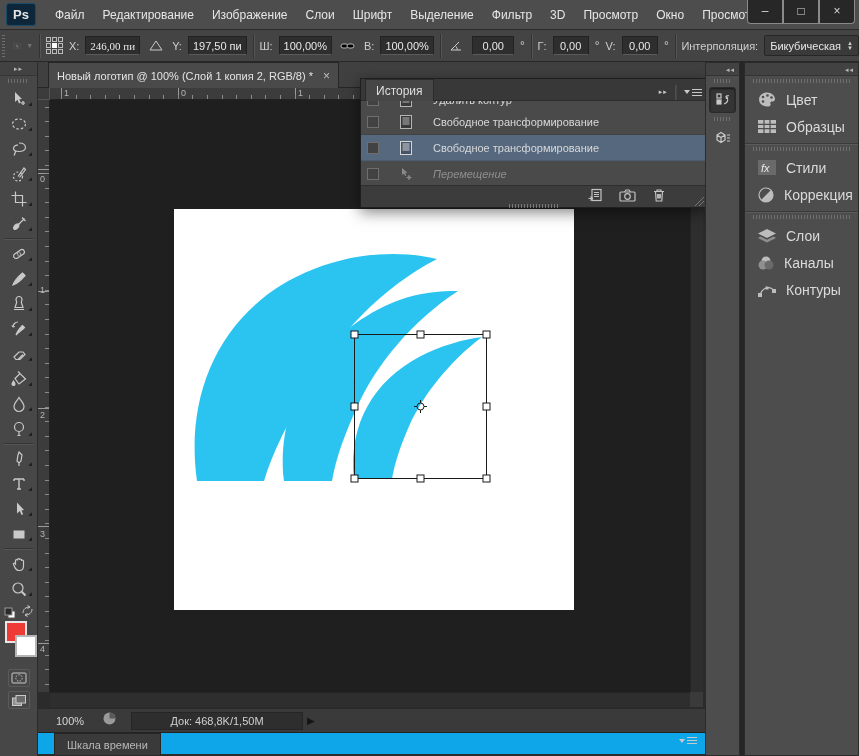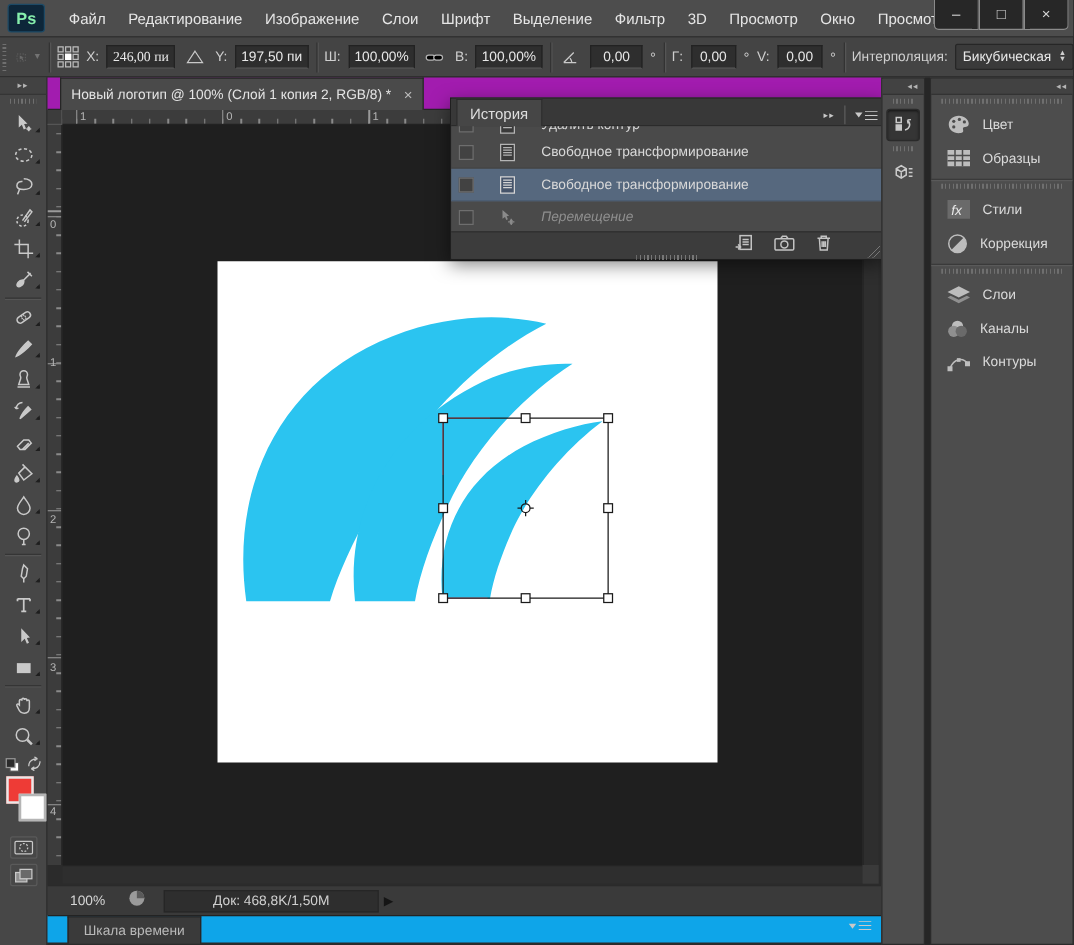--- a/index.html
+++ b/index.html
@@ -1,21 +1,21 @@
 <!DOCTYPE html>
 <html><head>
 <meta charset="utf-8">
 <style>
   html,body{margin:0;padding:0;background:#111;}
   *{box-sizing:border-box;font-family:"Liberation Sans",sans-serif;}
   #app{position:relative;width:859px;height:756px;background:#262626;overflow:hidden;color:#dcdcdc;}
 
   
   #menubar{position:absolute;left:0;top:0;width:859px;height:30px;background:#4d4d4d;border-bottom:1px solid #2a2a2a;display:flex;align-items:center;}
-  #pslogo{width:30px;height:23px;margin:0 10px 0 6px;background:#0d2639;border:1px solid #1d4a66;border-radius:3px;color:#86efac;font-weight:bold;font-size:13px;display:flex;align-items:center;justify-content:center;}
+  #pslogo{width:30px;height:23px;margin:0 10px 0 6px;background:#0d2639;border:1px solid #1d4a66;border-radius:3px;color:#e5e5e5;font-weight:bold;font-size:13px;display:flex;align-items:center;justify-content:center;}
   .menu-item{font-size:12px;color:#e6e6e6;padding:0 9px;height:30px;display:flex;align-items:center;cursor:default;white-space:nowrap;}
   #winctl{position:absolute;right:4px;top:0;display:flex;}
   .winbtn{width:36px;height:24px;background:#272727;border:1px solid #8a8a8a;border-top:none;color:#d8d8d8;font-size:12px;line-height:22px;text-align:center;}
   .winbtn:first-child{border-bottom-left-radius:4px;}
   .winbtn:last-child{border-bottom-right-radius:4px;}
 
   
   #optionsbar{position:absolute;left:0;top:30px;width:859px;height:32px;background:#444444;border-bottom:1px solid #282828;display:flex;align-items:center;gap:6px;padding-left:2px;}
   .vgrip{width:5px;height:22px;background:repeating-linear-gradient(to bottom,#6f6f6f 0 1px,transparent 1px 3px);margin-right:2px;}
   .opt-lbl{font-size:11px;color:#cfcfcf;white-space:nowrap;}
@@ -41,21 +41,21 @@
   #colorwidget{position:relative;height:60px;margin-top:4px;}
   #fg-swatch{position:absolute;left:5px;top:16px;width:22px;height:22px;border:2px solid #e8e8e8;}
   #bg-swatch{position:absolute;left:15px;top:30px;width:22px;height:22px;border:2px solid #b5b5b5;background:#fff;}
   #mini-default{position:absolute;left:4px;top:0px;width:12px;height:12px;}
   #mini-swap{position:absolute;left:21px;top:0px;color:#c9c9c9;font-size:10px;}
   .modebtn{width:22px;height:18px;margin:4px auto;border:1px solid #5a5a5a;border-radius:2px;display:flex;align-items:center;justify-content:center;}
   .modebtn svg{stroke:#c9c9c9;fill:none;}
 
   
   #docwin{position:absolute;left:38px;top:62px;width:667px;height:694px;background:#2b2b2b;}
-  #tabbar{position:absolute;left:0;top:0;width:667px;height:26px;background:#a21caf;border-bottom:1px solid #262626;text-align:right;}
+  #tabbar{position:absolute;left:0;top:0;width:667px;height:26px;background:#404040;border-bottom:1px solid #262626;text-align:right;}
   #doctab{position:absolute;left:10px;top:0;height:26px;background:#4a4a4a;border:1px solid #262626;border-bottom:none;display:flex;align-items:center;padding:0 8px;gap:10px;}
   #doctab .title{font-size:11px;color:#e4e4e4;white-space:nowrap;}
   #doctab .close{font-size:12px;color:#bdbdbd;}
   #ruler-corner{position:absolute;left:0;top:26px;width:12px;height:12px;background:#3c3c3c;border-right:1px solid #555;border-bottom:1px solid #555;}
   #rulerH{position:absolute;left:12px;top:26px;width:640px;height:12px;background:#3c3c3c;border-bottom:1px solid #222;overflow:hidden;}
   #rulerH .minor{position:absolute;left:0;bottom:0;width:100%;height:4px;background:repeating-linear-gradient(to right,#8a8a8a 0 1px,transparent 1px 14.6px);background-position-x:11px;}
   #rulerH .major{position:absolute;inset:0;background:repeating-linear-gradient(to right,#9a9a9a 0 1px,transparent 1px 117px);background-position-x:11px;}
   #rulerH .rlab{position:absolute;top:0;font-size:9px;color:#b5b5b5;}
   #rulerV{position:absolute;left:0;top:38px;width:12px;height:592px;background:#3c3c3c;border-right:1px solid #222;overflow:hidden;}
   #rulerV .minor{position:absolute;top:0;right:0;height:100%;width:4px;background:repeating-linear-gradient(to bottom,#8a8a8a 0 1px,transparent 1px 14.6px);background-position-y:73px;}
@@ -103,21 +103,21 @@
   
   #rightdock{position:absolute;left:705px;top:62px;width:154px;height:694px;}
   #narrowcol{position:absolute;left:0;top:0;width:35px;height:694px;background:#4d4d4d;border:1px solid #2b2b2b;}
   #widecol{position:absolute;left:39px;top:0;width:115px;height:694px;background:#4d4d4d;border:1px solid #2b2b2b;}
   .dock-header{height:13px;background:#424242;border-bottom:1px solid #333;color:#b5b5b5;font-size:7px;text-align:right;padding:3px 4px 0 0;letter-spacing:1px;line-height:7px;}
   .dockbtn{width:27px;height:26px;margin:4px auto;border-radius:3px;display:flex;align-items:center;justify-content:center;}
   .dockbtn.active{background:#353535;border:1px solid #2a2a2a;box-shadow:inset 0 1px 2px rgba(0,0,0,.6);}
   .dockbtn svg{stroke:#c9c9c9;fill:none;stroke-width:1.2;}
   .ptab{height:27px;display:flex;align-items:center;gap:9px;padding-left:12px;}
   .ptab svg{stroke:#bdbdbd;fill:none;stroke-width:1.2;flex:none;}
-  .ptab .plabel{font-size:11px;color:#dadada;white-space:nowrap;}
+  .ptab .plabel{font-size:14px;color:#dadada;white-space:nowrap;}
   .pdivider{height:1px;background:#3a3a3a;box-shadow:0 1px 0 #5a5a5a;margin:3px 0;}
 </style>
 </head>
 <body>
 
 <div id="app">
 
   <div id="menubar">
     <div id="pslogo">Ps</div>
     <div class="menu-item">Файл</div>

